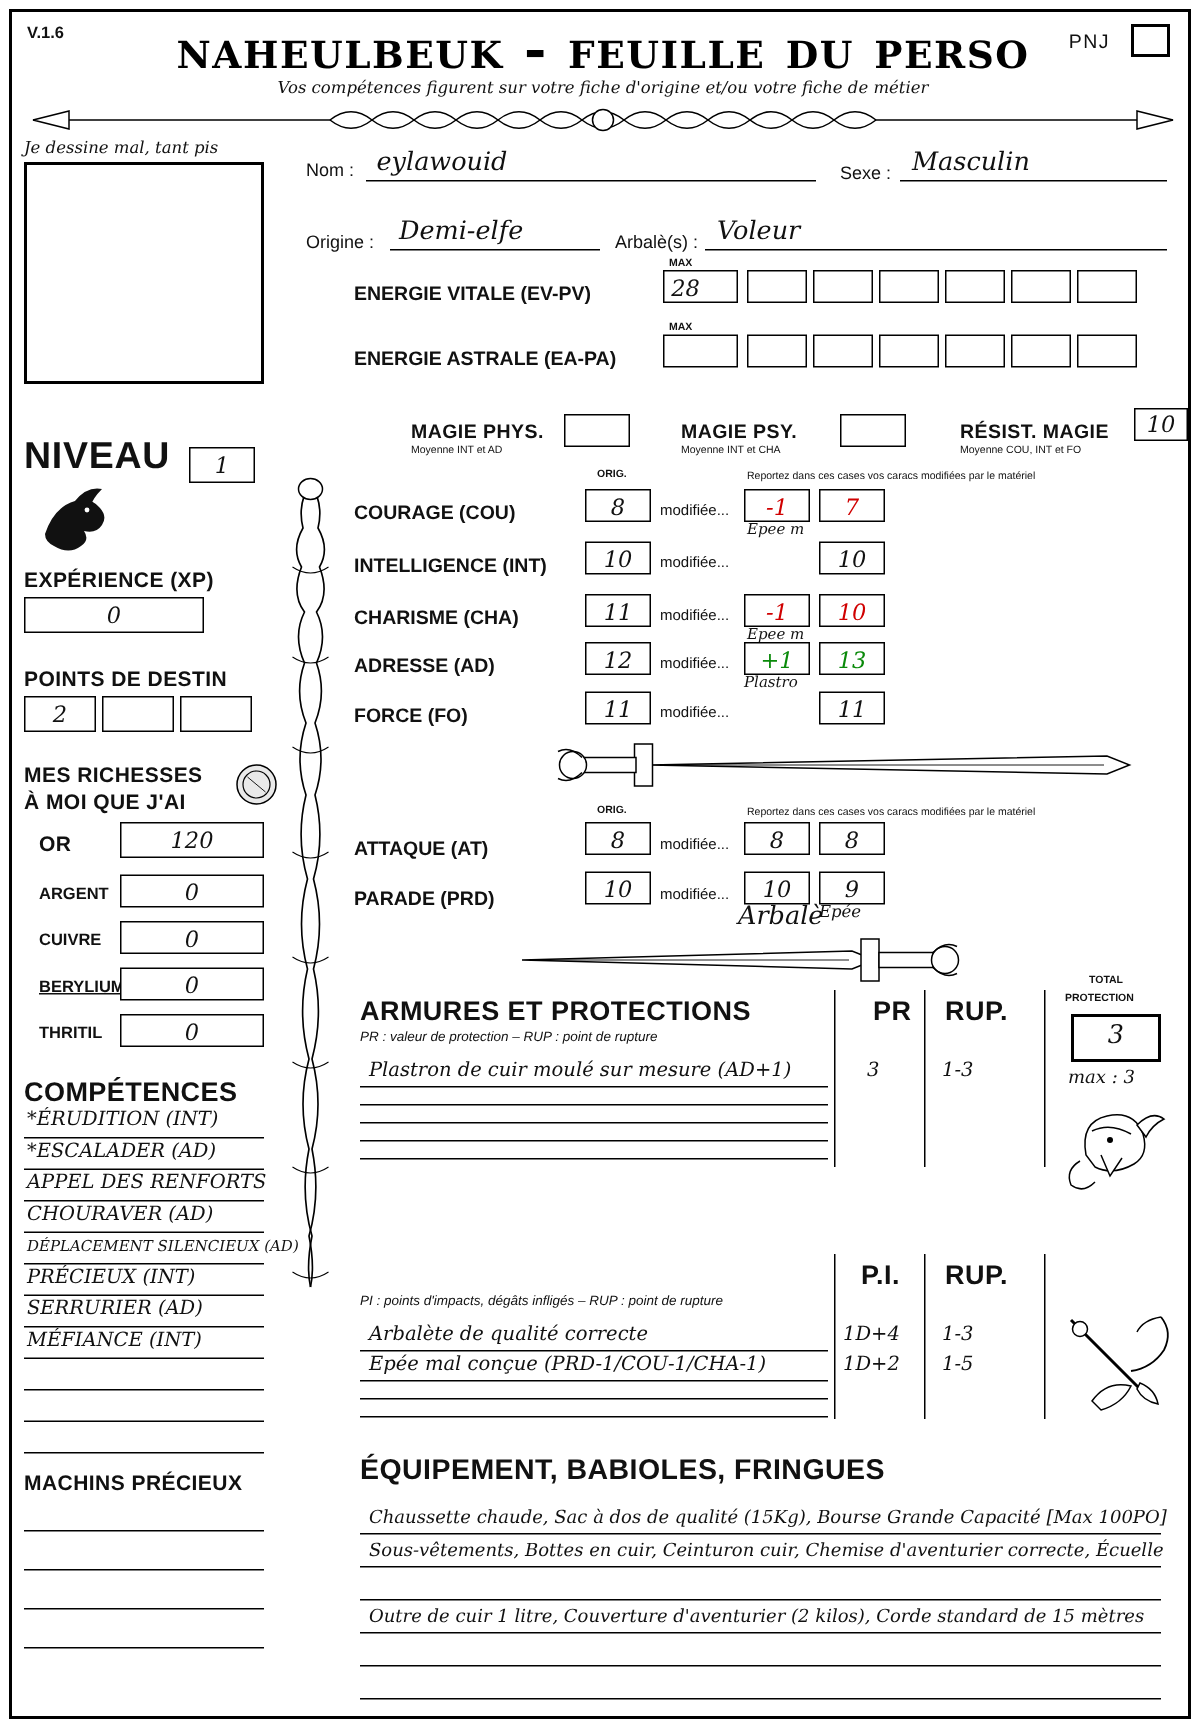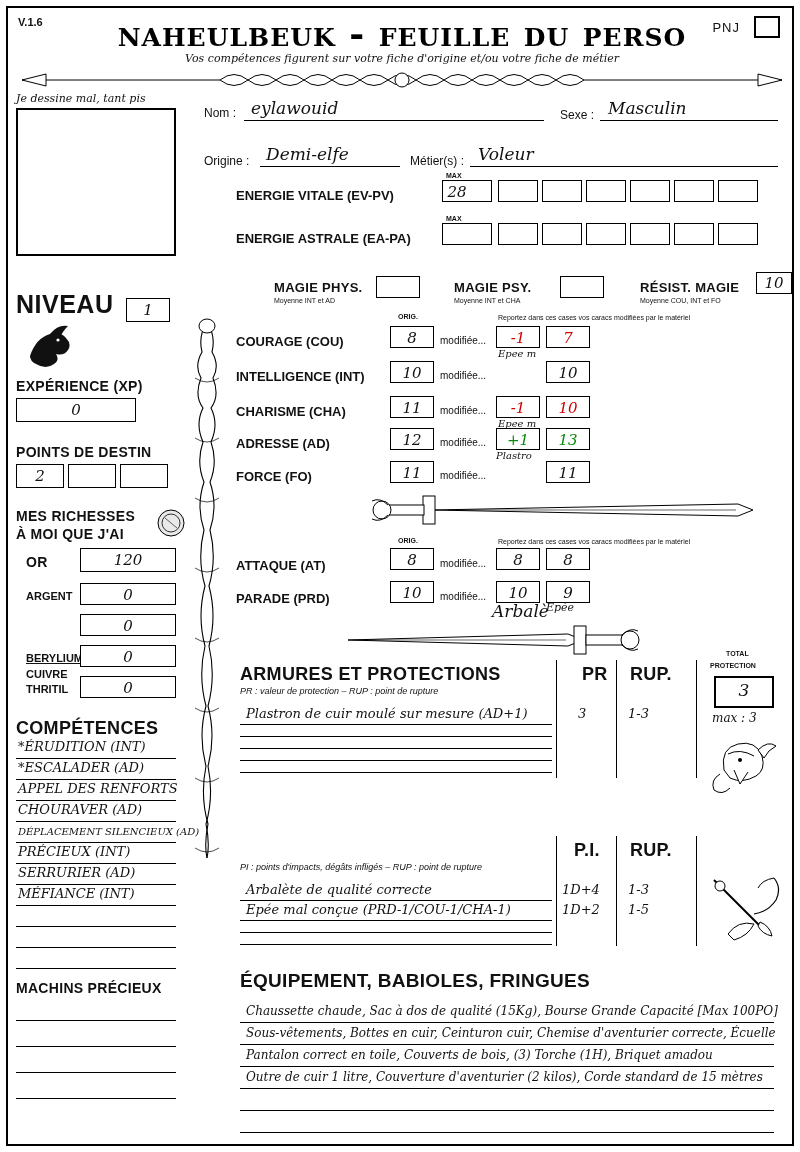--- a/index.html
+++ b/index.html
@@ -81,21 +81,21 @@
   <div class="ival" style="left:243px;top:90px;">eylawouid</div>
 
   <div class="lbl" style="position:absolute;left:552px;top:100px;">Sexe :</div>
   <div class="iline" style="left:592px;top:112px;width:178px;"></div>
   <div class="ival" style="left:600px;top:90px;">Masculin</div>
 
   <div class="lbl" style="position:absolute;left:196px;top:146px;">Origine :</div>
   <div class="iline" style="left:252px;top:158px;width:140px;"></div>
   <div class="ival" style="left:258px;top:136px;">Demi-elfe</div>
 
-  <div class="lbl" style="position:absolute;left:402px;top:146px;">Métier(s) :</div>
+  <div class="lbl" style="position:absolute;left:402px;top:146px;">Arbalè(s) :</div>
   <div class="iline" style="left:462px;top:158px;width:308px;"></div>
   <div class="ival" style="left:470px;top:136px;">Voleur</div>
 
   <div class="tiny" style="position:absolute;left:438px;top:164px;font-weight:bold;">MAX</div>
   <div class="row-lbl" style="position:absolute;left:228px;top:180px;">ENERGIE VITALE (EV-PV)</div>
   <div class="bx" style="left:434px;top:172px;width:50px;height:22px;"></div>
   <div class="bxv" style="left:434px;top:175px;width:30px;">28</div>
   <div class="bx" style="left:490px;top:172px;width:40px;height:22px;"></div>
   <div class="bx" style="left:534px;top:172px;width:40px;height:22px;"></div>
   <div class="bx" style="left:578px;top:172px;width:40px;height:22px;"></div>
@@ -256,21 +256,21 @@
   </div>
 
   <div class="sec-title" style="position:absolute;left:18px;top:546px;font-size:14px;">OR</div>
   <div class="bx" style="left:72px;top:540px;width:96px;height:24px;"></div>
   <div class="bxv" style="left:72px;top:543px;width:96px;">120</div>
 
   <div class="caps" style="position:absolute;left:18px;top:582px;font-size:11px;">ARGENT</div>
   <div class="bx" style="left:72px;top:575px;width:96px;height:22px;"></div>
   <div class="bxv" style="left:72px;top:578px;width:96px;">0</div>
 
-  <div class="caps" style="position:absolute;left:18px;top:613px;font-size:11px;margin-top:47px;">CUIVRE</div>
+  <div class="caps" style="position:absolute;left:18px;top:613px;font-size:11px;">CUIVRE</div>
   <div class="bx" style="left:72px;top:606px;width:96px;height:22px;"></div>
   <div class="bxv" style="left:72px;top:609px;width:96px;">0</div>
 
   <div class="caps" style="position:absolute;left:18px;top:644px;font-size:11px;text-decoration:underline;">BERYLIUM</div>
   <div class="bx" style="left:72px;top:637px;width:96px;height:22px;"></div>
   <div class="bxv" style="left:72px;top:640px;width:96px;">0</div>
 
   <div class="caps" style="position:absolute;left:18px;top:675px;font-size:11px;">THRITIL</div>
   <div class="bx" style="left:72px;top:668px;width:96px;height:22px;"></div>
   <div class="bxv" style="left:72px;top:671px;width:96px;">0</div>
@@ -380,21 +380,20 @@
       <circle cx="16" cy="16" r="5" fill="#fff" stroke="#000"></circle>
     </svg>
   </div>
 
   <div class="sec-title" style="position:absolute;left:232px;top:962px;font-size:19px;">ÉQUIPEMENT, BABIOLES, FRINGUES</div>
 
   <div class="htext" style="left:238px;top:996px;font-size:12px;">Chaussette chaude, Sac à dos de qualité (15Kg), Bourse Grande Capacité [Max 100PO]</div>
   <div class="undl" style="left:232px;top:1014px;width:534px;"></div>
   <div class="htext" style="left:238px;top:1018px;font-size:12px;">Sous-vêtements, Bottes en cuir, Ceinturon cuir, Chemise d'aventurier correcte, Écuelle</div>
   <div class="undl" style="left:232px;top:1036px;width:534px;"></div>
-  <div class="htext" style="left:238px;top:1040px;font-size:12px;">Pantalon correct en toile, Couverts de bois, (3) Torche (1H), Briquet amadou</div>
   <div class="undl" style="left:232px;top:1058px;width:534px;"></div>
   <div class="htext" style="left:238px;top:1062px;font-size:12px;">Outre de cuir 1 litre, Couverture d'aventurier (2 kilos), Corde standard de 15 mètres</div>
   <div class="undl" style="left:232px;top:1080px;width:534px;"></div>
   <div class="htext" style="left:238px;top:1084px;font-size:12px;"></div>
   <div class="undl" style="left:232px;top:1102px;width:534px;"></div>
   <div class="htext" style="left:238px;top:1106px;font-size:12px;"></div>
   <div class="undl" style="left:232px;top:1124px;width:534px;"></div>
 
 </div>
 

